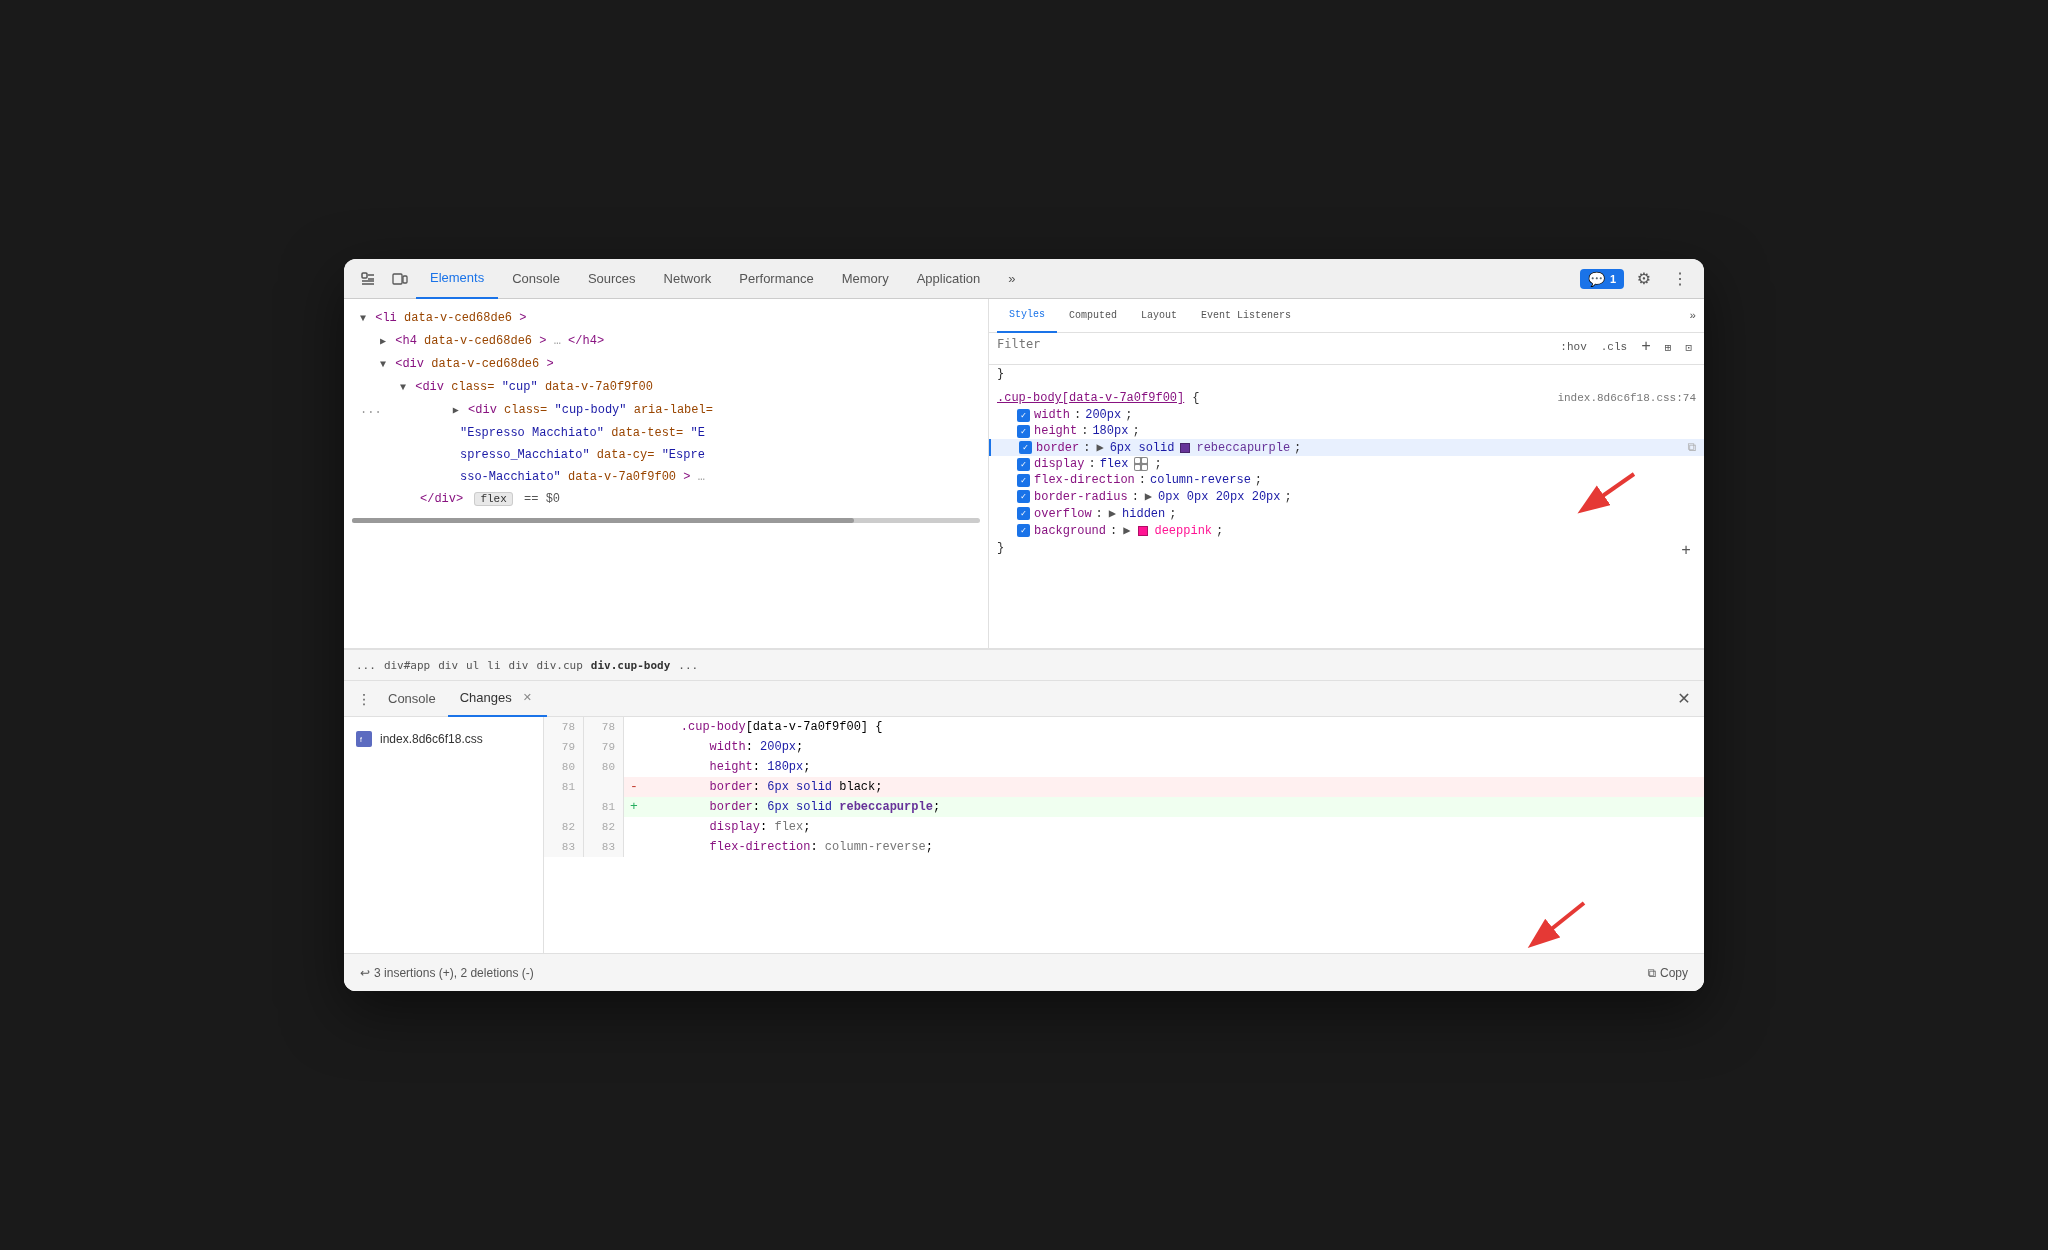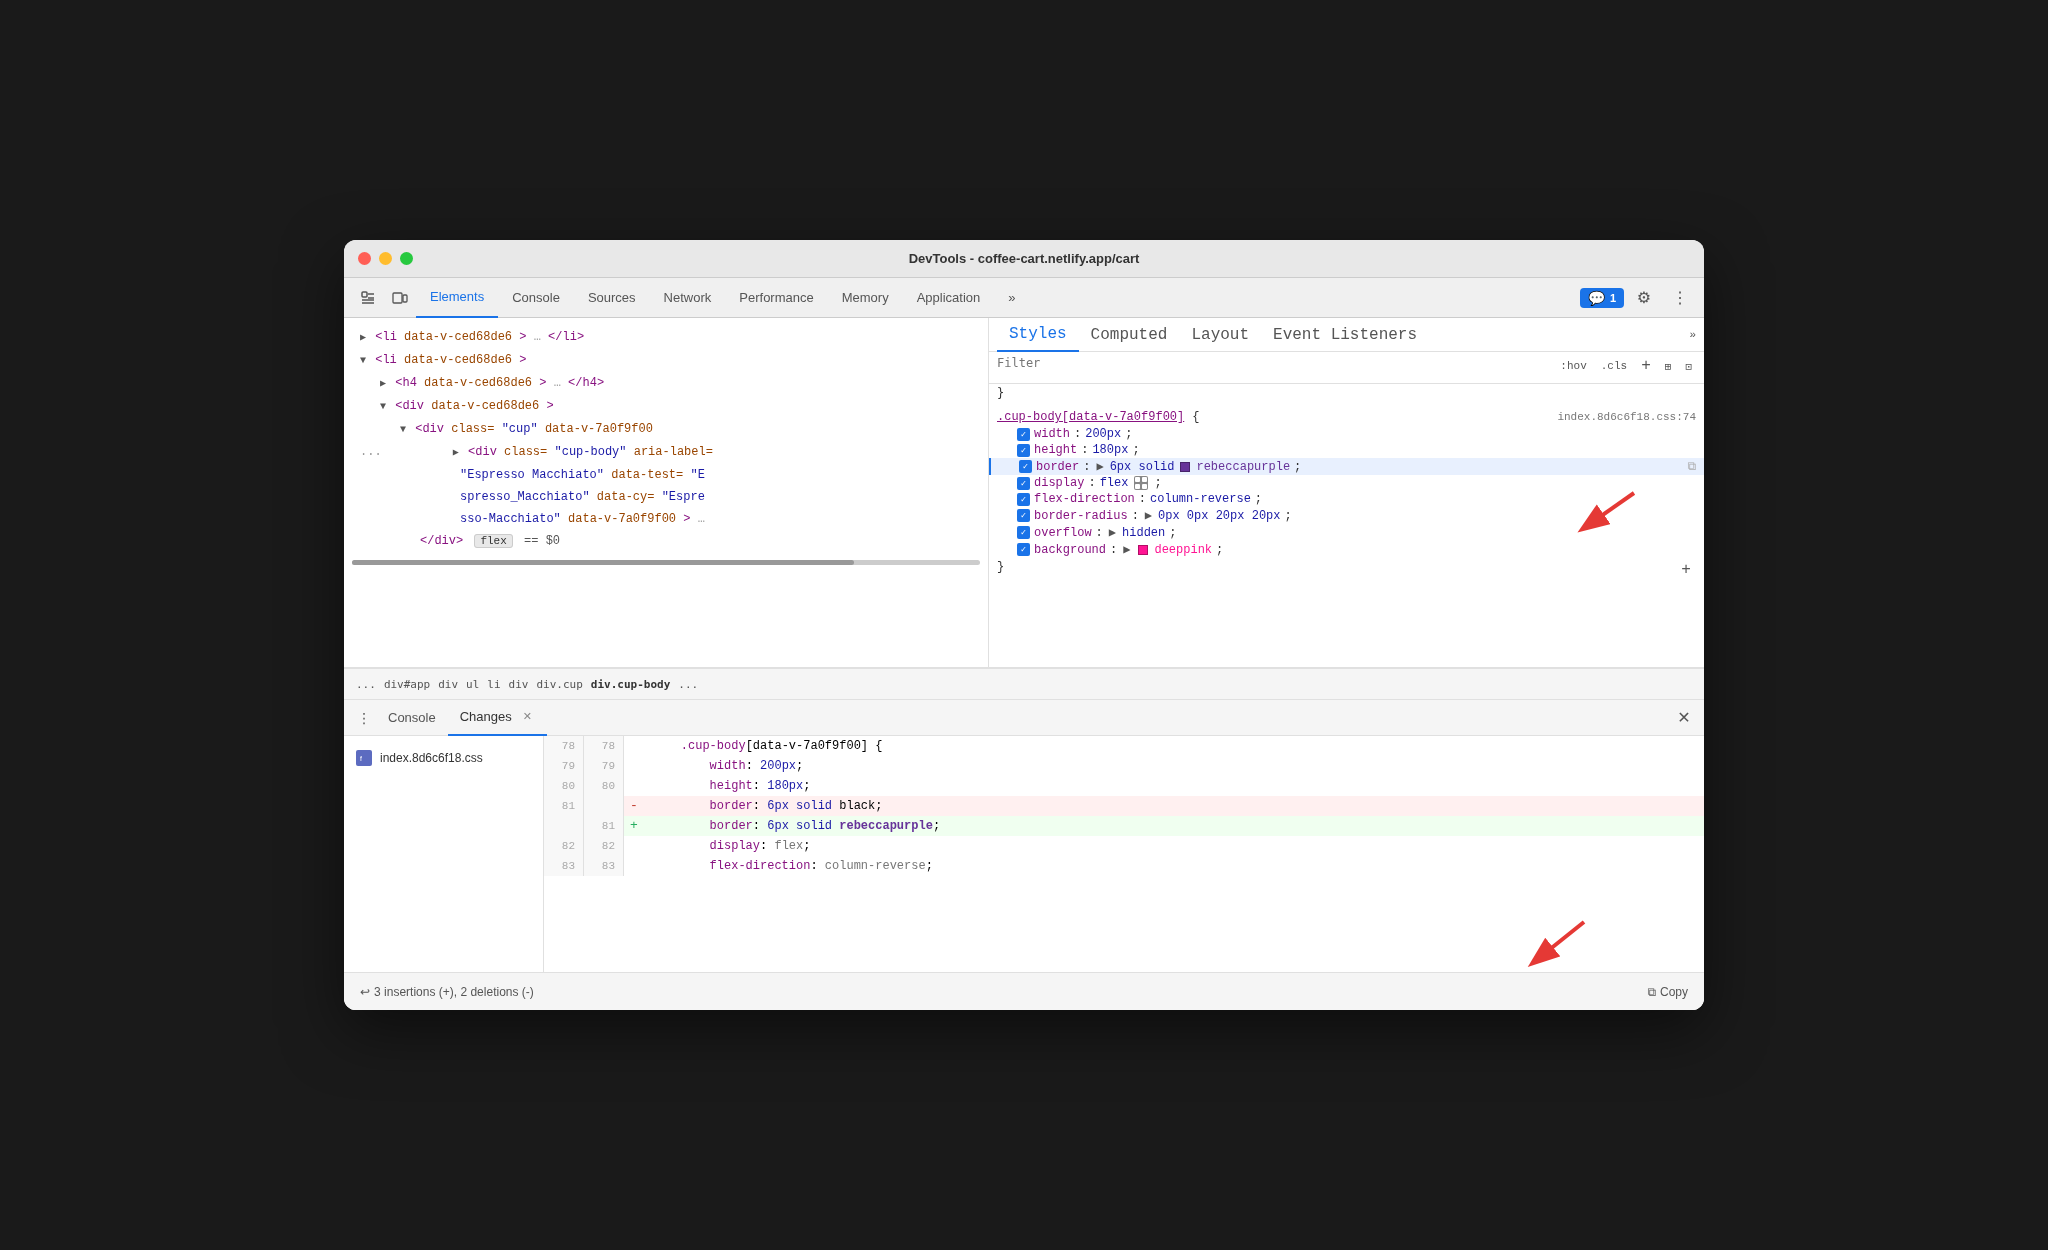--- a/index.html
+++ b/index.html
@@ -186,21 +186,21 @@
       align-items: center;
       border-bottom: 1px solid #e0e0e0;
       height: 34px;
       padding: 0 8px;
     }
     .s-tab {
       padding: 0 12px;
       height: 34px;
       display: flex;
       align-items: center;
-      font-size: 16px;
+      font-size: 10px;
       color: #555;
       cursor: pointer;
     }
     .s-tab.active {
       color: #1a73e8;
       border-bottom: 2px solid #1a73e8;
     }
     .styles-more { margin-left: auto; color: #555; font-size: 11px; }
 
     .styles-filter {
@@ -459,28 +459,20 @@
     }
 
     
     .panel-relative { position: relative; }
   </style>
 </head>
 <body>
 
 <div class="window">
 
-  <div class="title-bar">
-    <div class="traffic-lights">
-      <div class="traffic-light tl-close"></div>
-      <div class="traffic-light tl-minimize"></div>
-      <div class="traffic-light tl-maximize"></div>
-    </div>
-    <span class="title-text">DevTools - coffee-cart.netlify.app/cart</span>
-  </div>
 
   <div class="devtools-tabs">
     <div class="dt-icon-btn">
       <svg width="16" height="16" viewBox="0 0 16 16" fill="none">
         <rect x="2" y="2" width="5" height="5" rx="1" stroke="#555" stroke-width="1.5"></rect>
         <path d="M8 4h6M8 8h6M2 10h12M2 13h12" stroke="#555" stroke-width="1.3"></path>
       </svg>
     </div>
     <div class="dt-icon-btn">
       <svg width="16" height="16" viewBox="0 0 16 16" fill="none">
@@ -505,30 +497,20 @@
       <div class="dt-icon-btn">⋮</div>
     </div>
   </div>
 
   <div class="devtools-content panel-relative">
 
     <div class="top-split">
 
       <div class="dom-panel">
 
-        <div class="dom-line">
-          <span style="padding-left:0px;">
-            <span class="expand-arrow">▶</span>
-            <span class="dom-tag">&lt;li</span>
-            <span class="dom-attr-name"> data-v-ced68de6</span>
-            <span class="dom-tag">&gt;</span>
-            <span class="dom-ellipsis">…</span>
-            <span class="dom-tag">&lt;/li&gt;</span>
-          </span>
-        </div>
 
         <div class="dom-line">
           <span>
             <span class="expand-arrow">▼</span>
             <span class="dom-tag">&lt;li</span>
             <span class="dom-attr-name"> data-v-ced68de6</span>
             <span class="dom-tag">&gt;</span>
           </span>
         </div>
 

